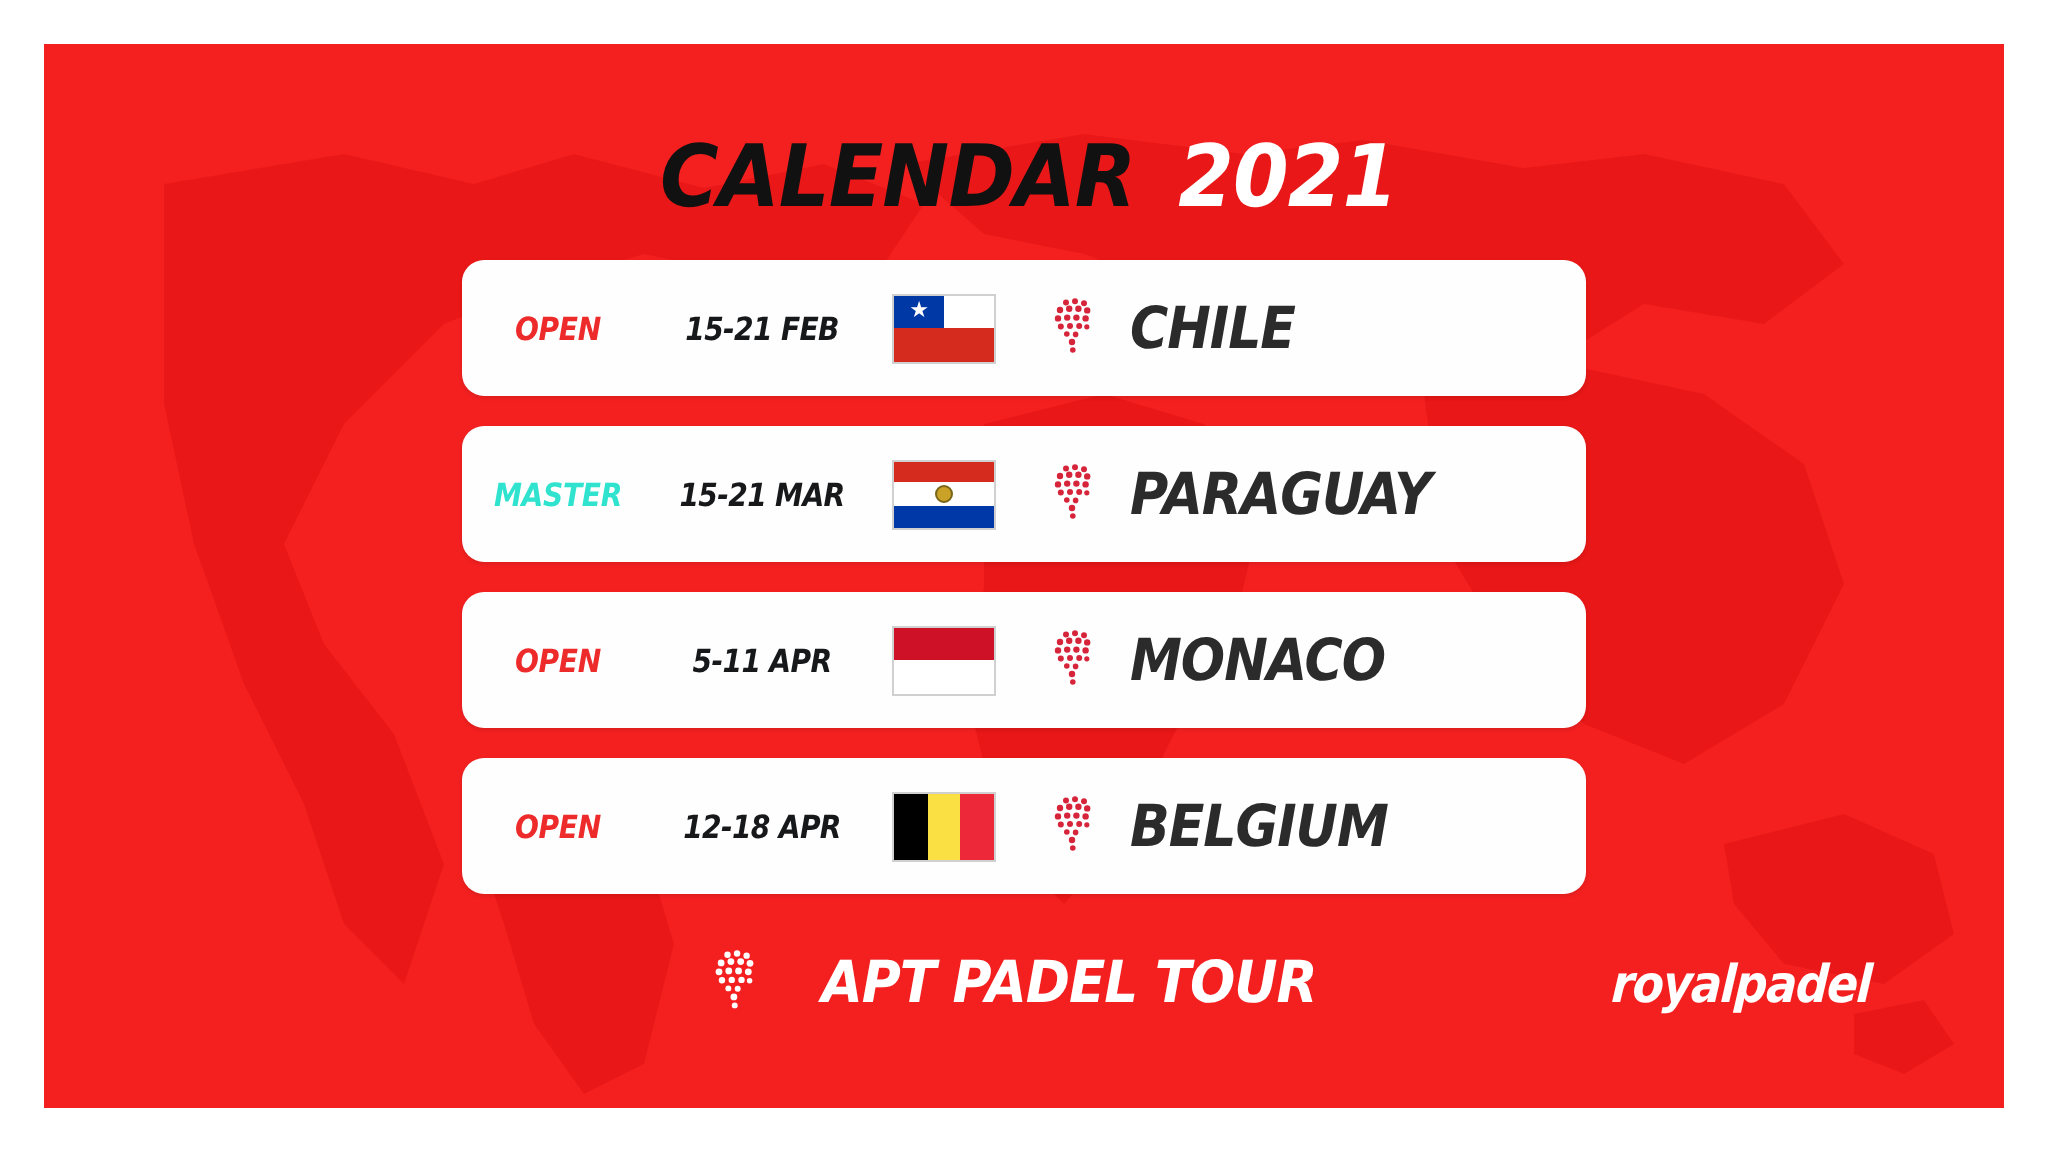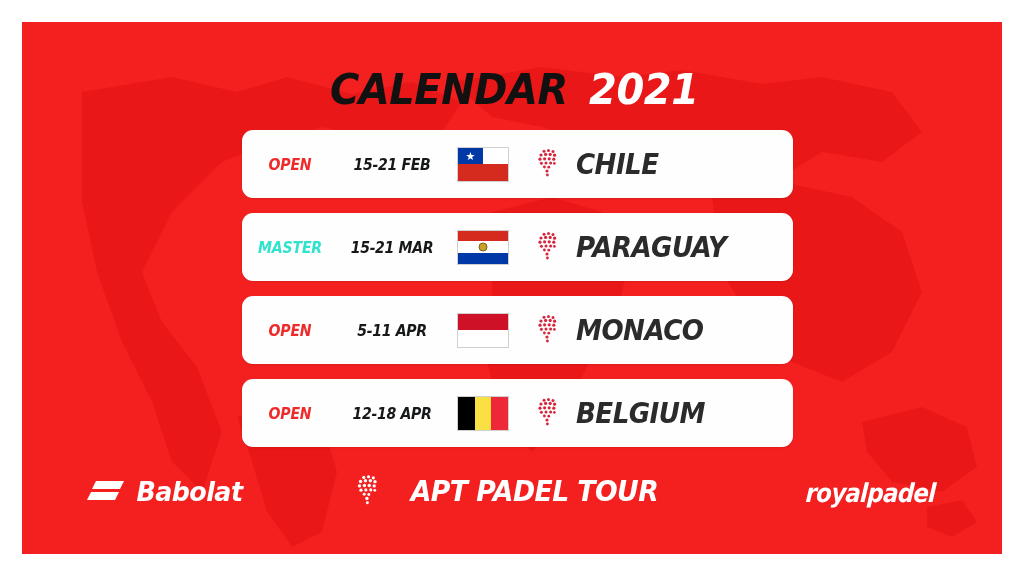--- a/index.html
+++ b/index.html
@@ -50,21 +50,20 @@
   }
   .card {
     position:relative;
     height:68px;
     background:#FEFEFE;
     border-radius:11px;
     display:flex;
     align-items:center;
     margin-bottom:15px;
     box-shadow:0 1px 2px rgba(0,0,0,0.10);
-    margin-left:11px;
   }
   .card:last-child { margin-bottom:0; }
 
   .c-type {
     width:96px;
     text-align:center;
     font-family:"DejaVu Sans", sans-serif;
     font-weight:bold;
     font-style:italic;
     font-size:16px;
@@ -357,31 +356,20 @@
           </g>
         </svg>
       </div>
       <div class="c-country">BELGIUM</div>
     </div>
 
   </div>
 
   <div class="footer">
 
-    <div class="babolat">
-      <span>
-        <svg viewBox="0 0 42 30" aria-hidden="true">
-          <g fill="#ffffff">
-            <path d="M12 4 L40 4 L36 12 L8 12 Z"></path>
-            <path d="M7 15 L35 15 L31 23 L3 23 Z"></path>
-          </g>
-        </svg>
-      </span>
-      <span class="babolat-word">Babolat</span>
-    </div>
 
     <div class="apt">
       <span>
         <svg viewBox="0 0 24 32" aria-hidden="true">
           <g fill="#ffffff">
             <circle cx="8" cy="3.2" r="1.5"></circle>
               <circle cx="12.5" cy="2.6" r="1.5"></circle>
               <circle cx="17" cy="3.6" r="1.5"></circle>
             <circle cx="5" cy="7" r="1.6"></circle>
               <circle cx="9.6" cy="6.4" r="1.6"></circle>

